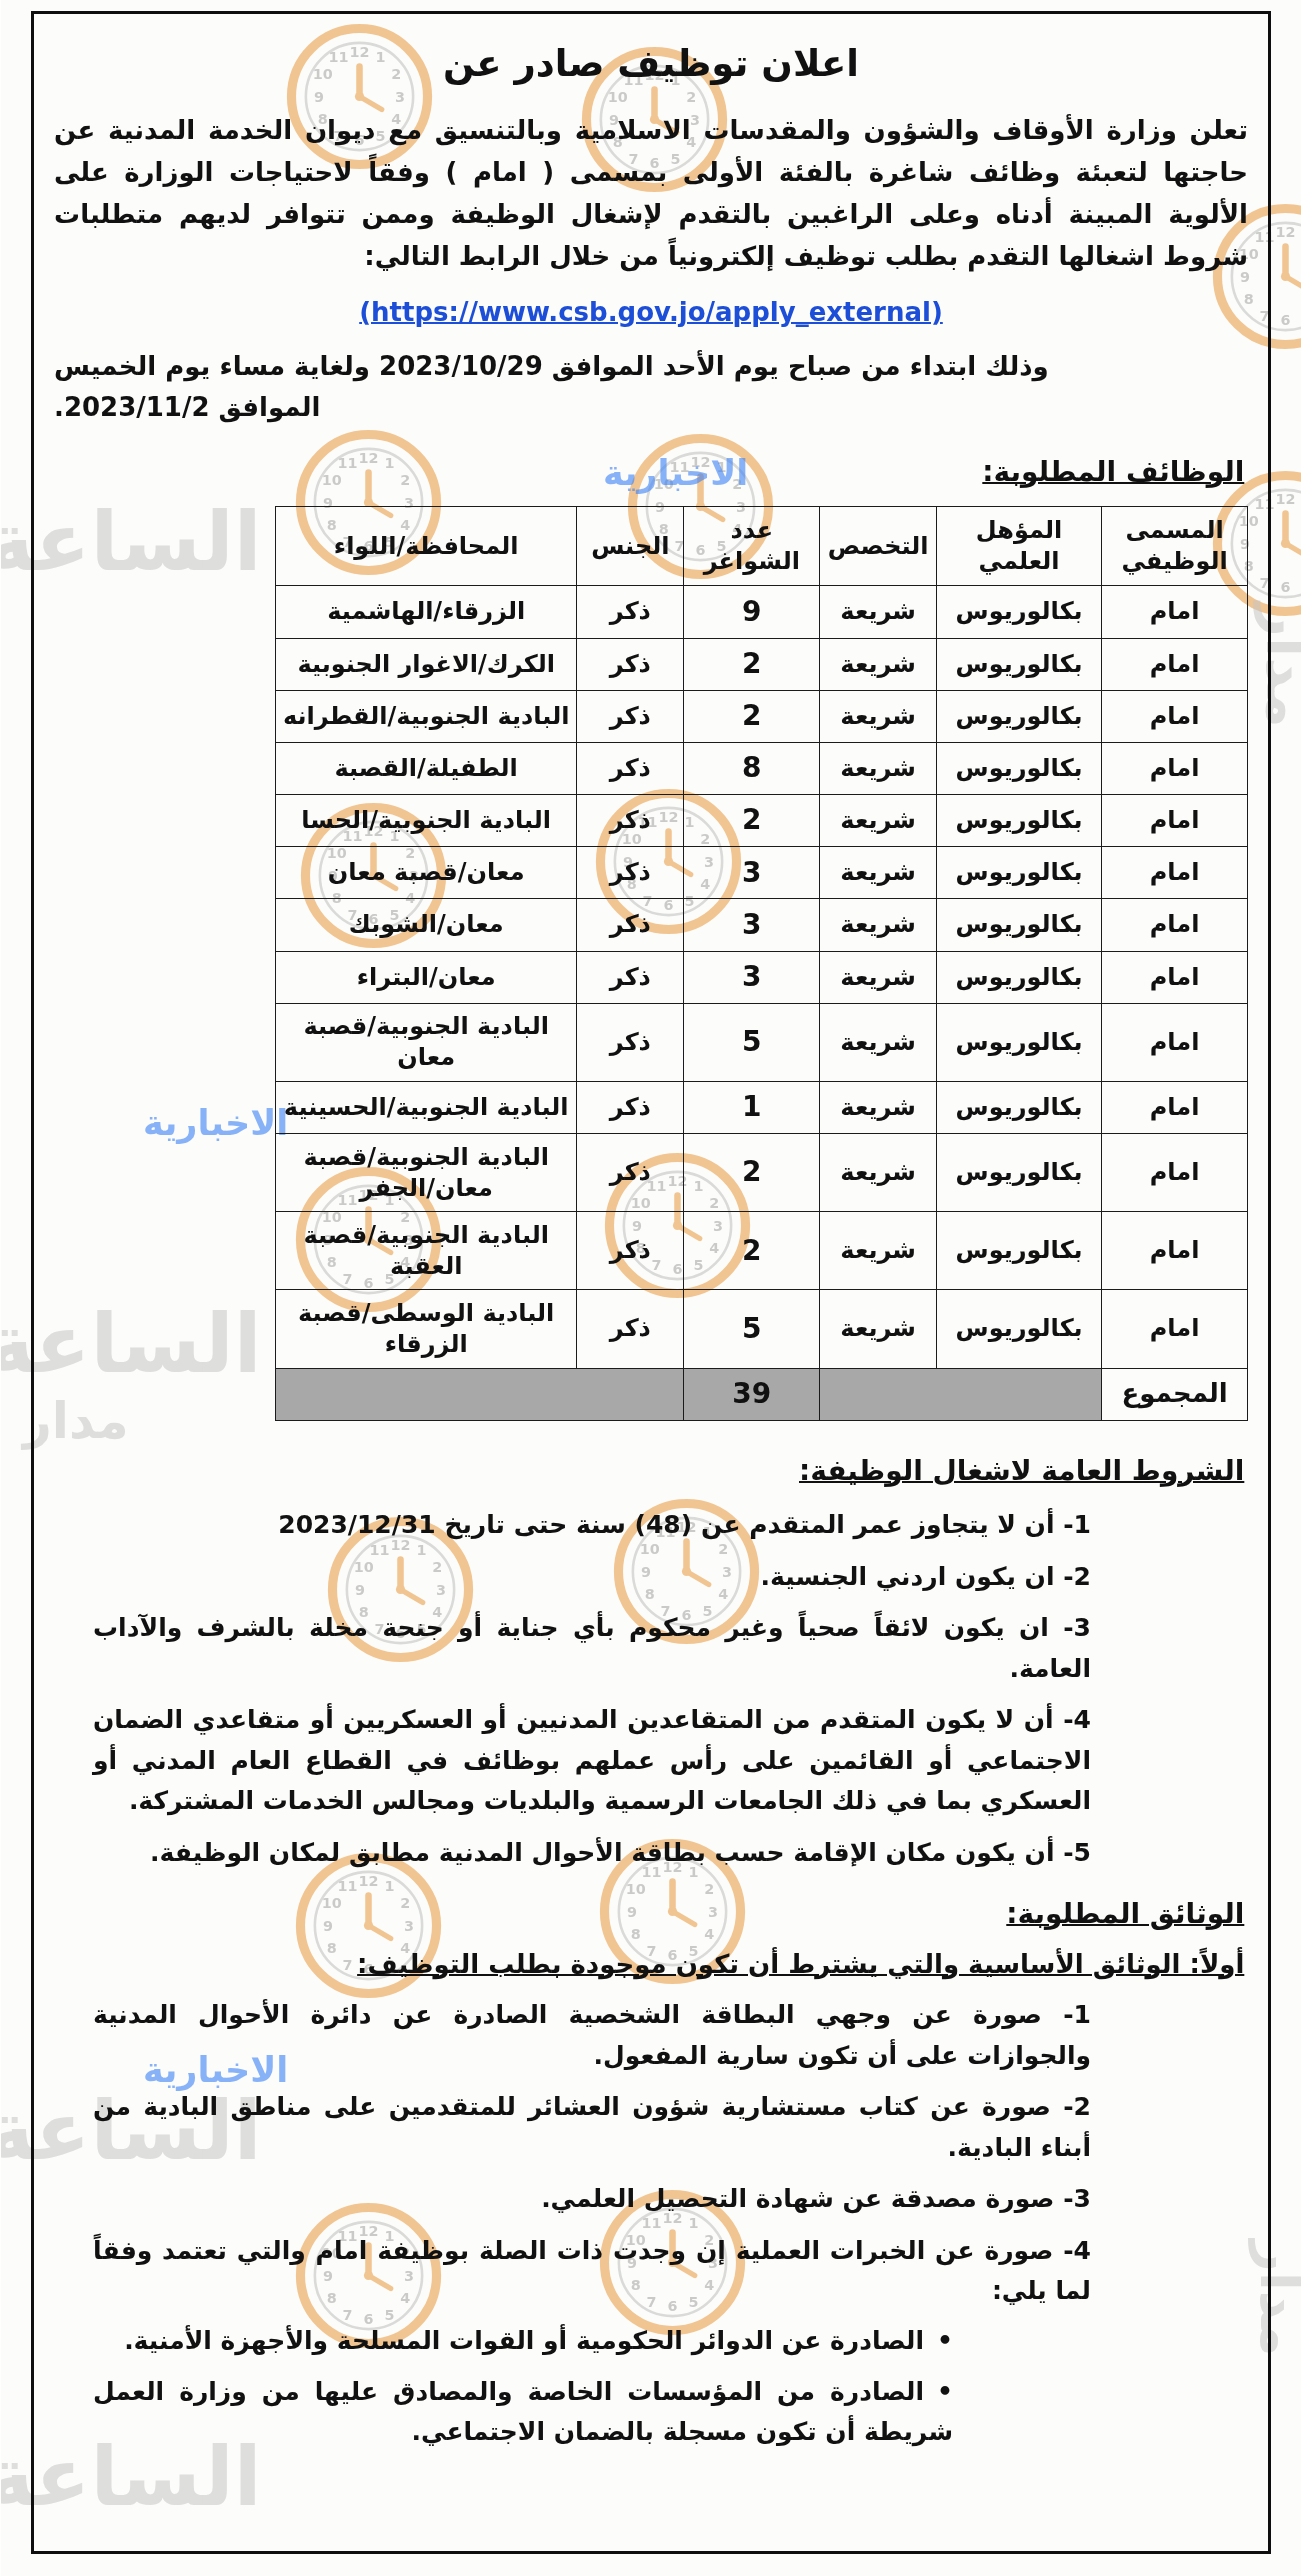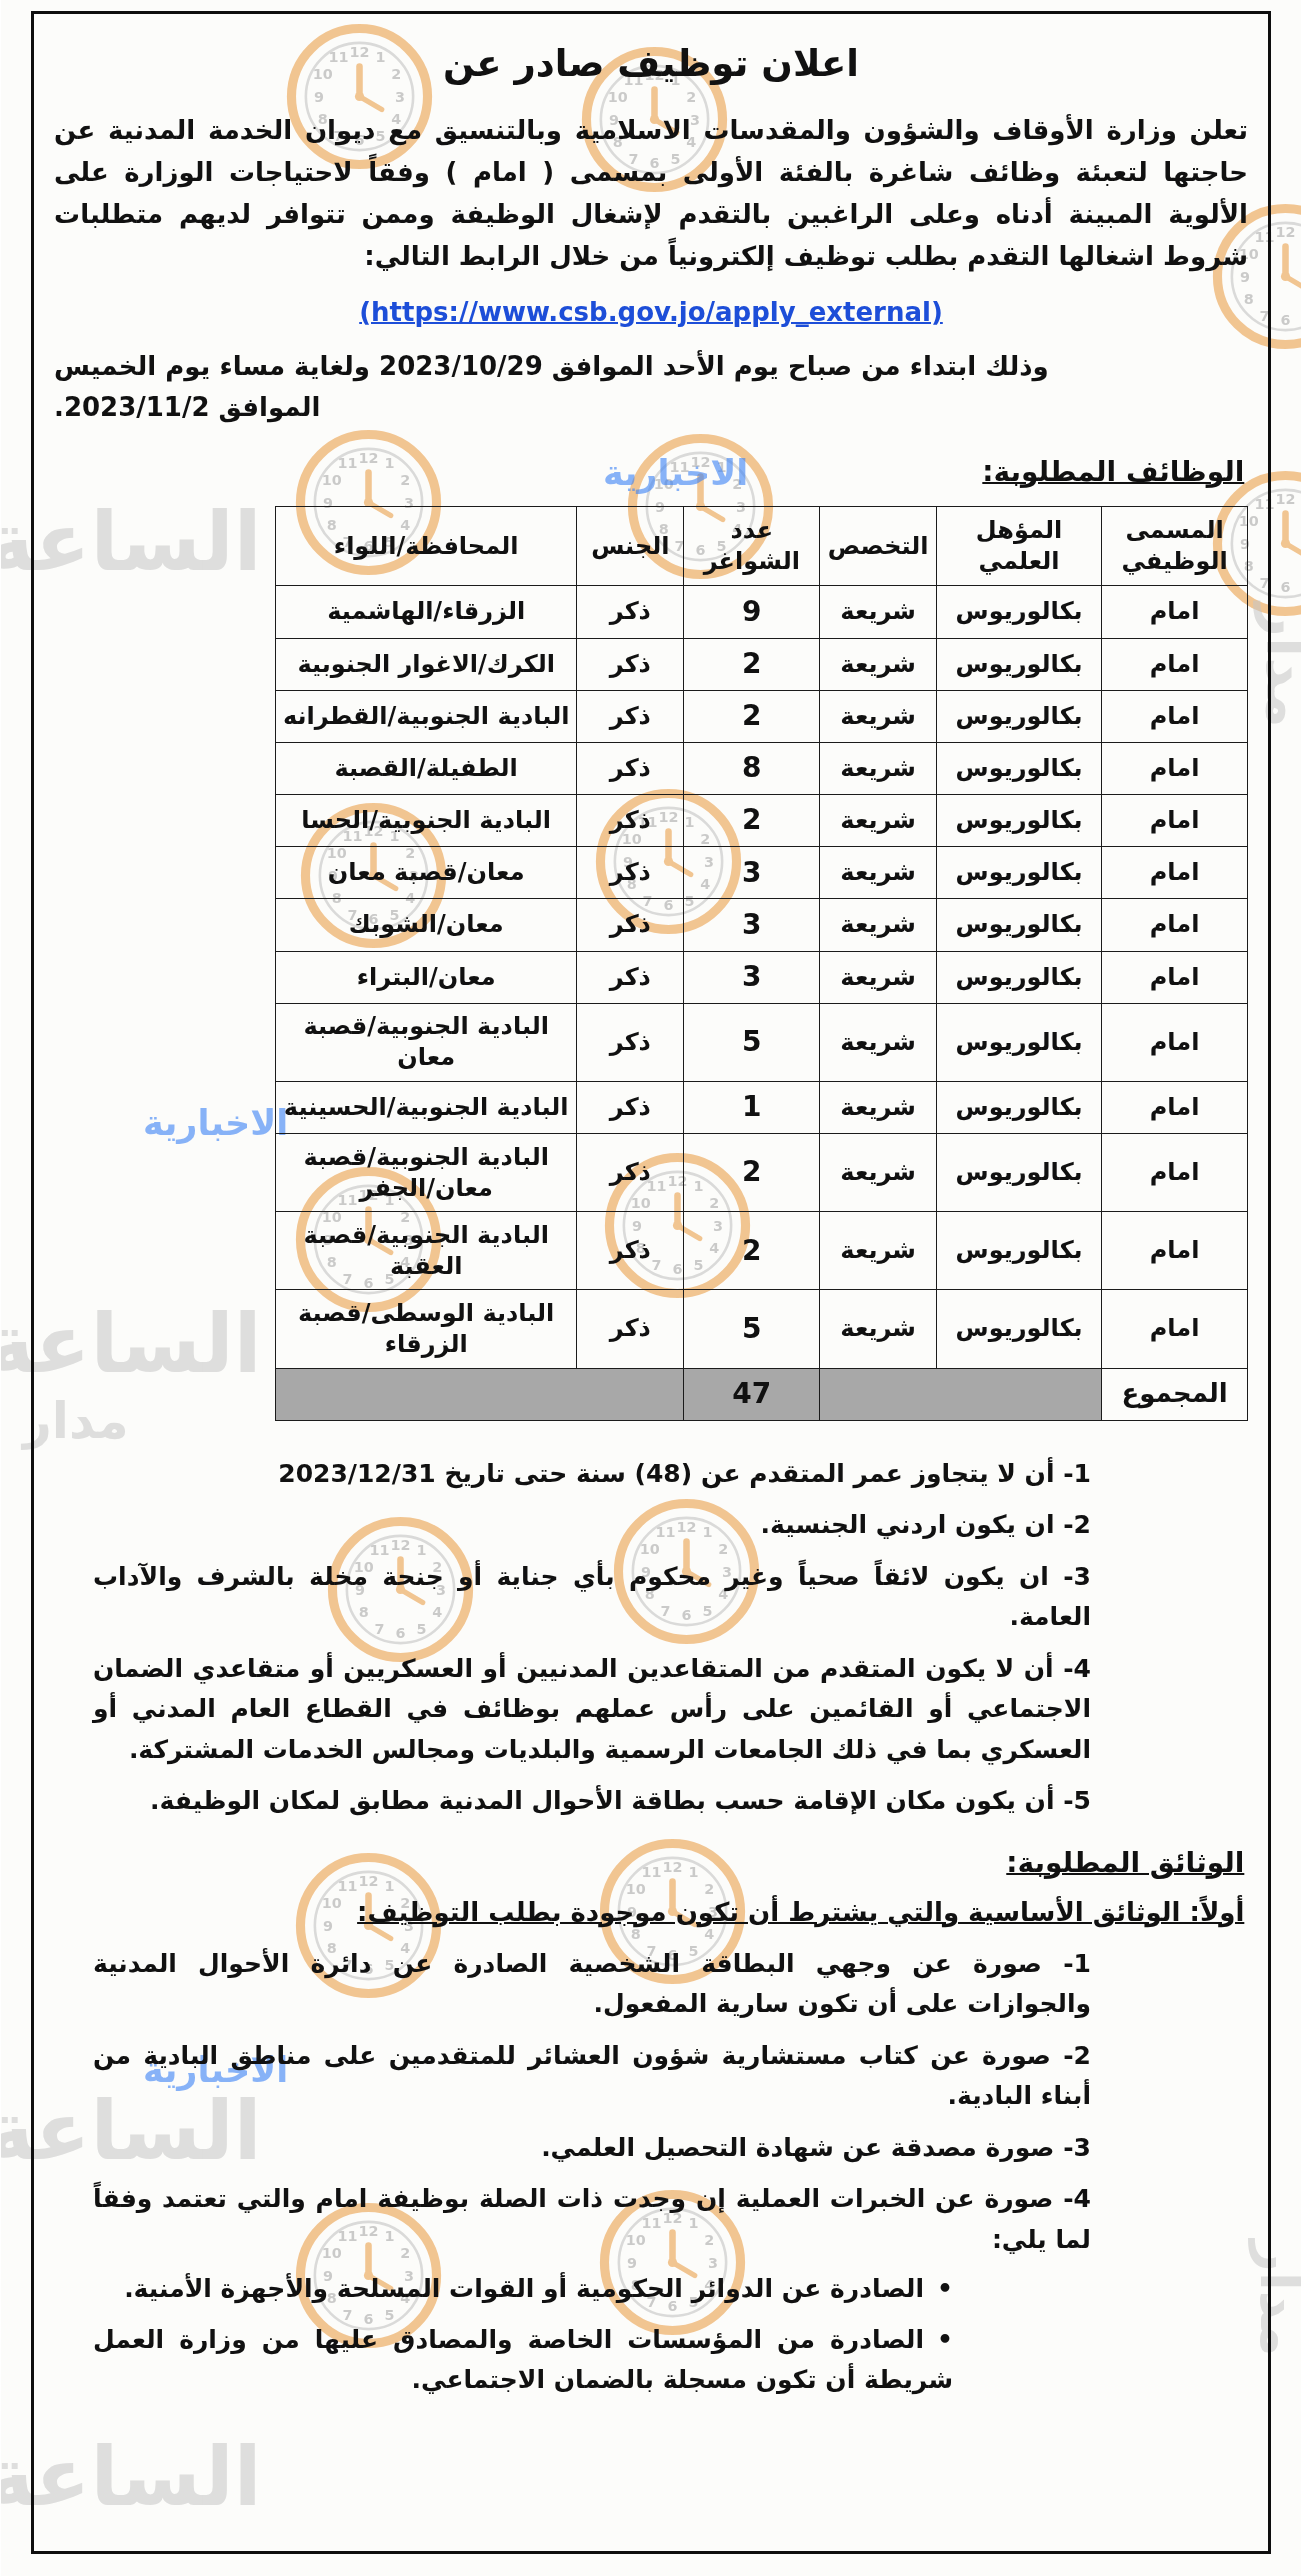--- a/index.html
+++ b/index.html
@@ -630,26 +630,27 @@
             <td class="col2">شريعة</td>
             <td class="col3">5</td>
             <td class="col4">ذكر</td>
             <td class="col5">البادية الوسطى/قصبة الزرقاء</td>
           </tr>
         </tbody>
       <tfoot>
         <tr class="total">
           <td class="total-label col0">المجموع</td>
           <td class="gray" colspan="2"></td>
-          <td class="gray total-num col3">47</td>
+          <td class="gray total-num col3">39</td>
           <td class="gray" colspan="2"></td>
         </tr>
       </tfoot>
     </table>
 
+    <h3 class="sec">الشروط العامة لاشغال الوظيفة:</h3>
     <ol class="num-list">
         <li>1- أن لا يتجاوز عمر المتقدم عن (48) سنة حتى تاريخ 2023/12/31</li>
         <li>2- ان يكون اردني الجنسية.</li>
         <li>3- ان يكون لائقاً صحياً وغير محكوم بأي جناية أو جنحة مخلة بالشرف والآداب العامة.</li>
         <li>4- أن لا يكون المتقدم من المتقاعدين المدنيين أو العسكريين أو متقاعدي الضمان الاجتماعي أو القائمين على رأس عملهم بوظائف في القطاع العام المدني أو العسكري بما في ذلك الجامعات الرسمية والبلديات ومجالس الخدمات المشتركة.</li>
         <li>5- أن يكون مكان الإقامة حسب بطاقة الأحوال المدنية مطابق لمكان الوظيفة.</li>
       </ol>
 
     <h3 class="sec">الوثائق المطلوبة:</h3>
     <h4 class="subsec">أولاً: الوثائق الأساسية والتي يشترط أن تكون موجودة بطلب التوظيف:</h4>

